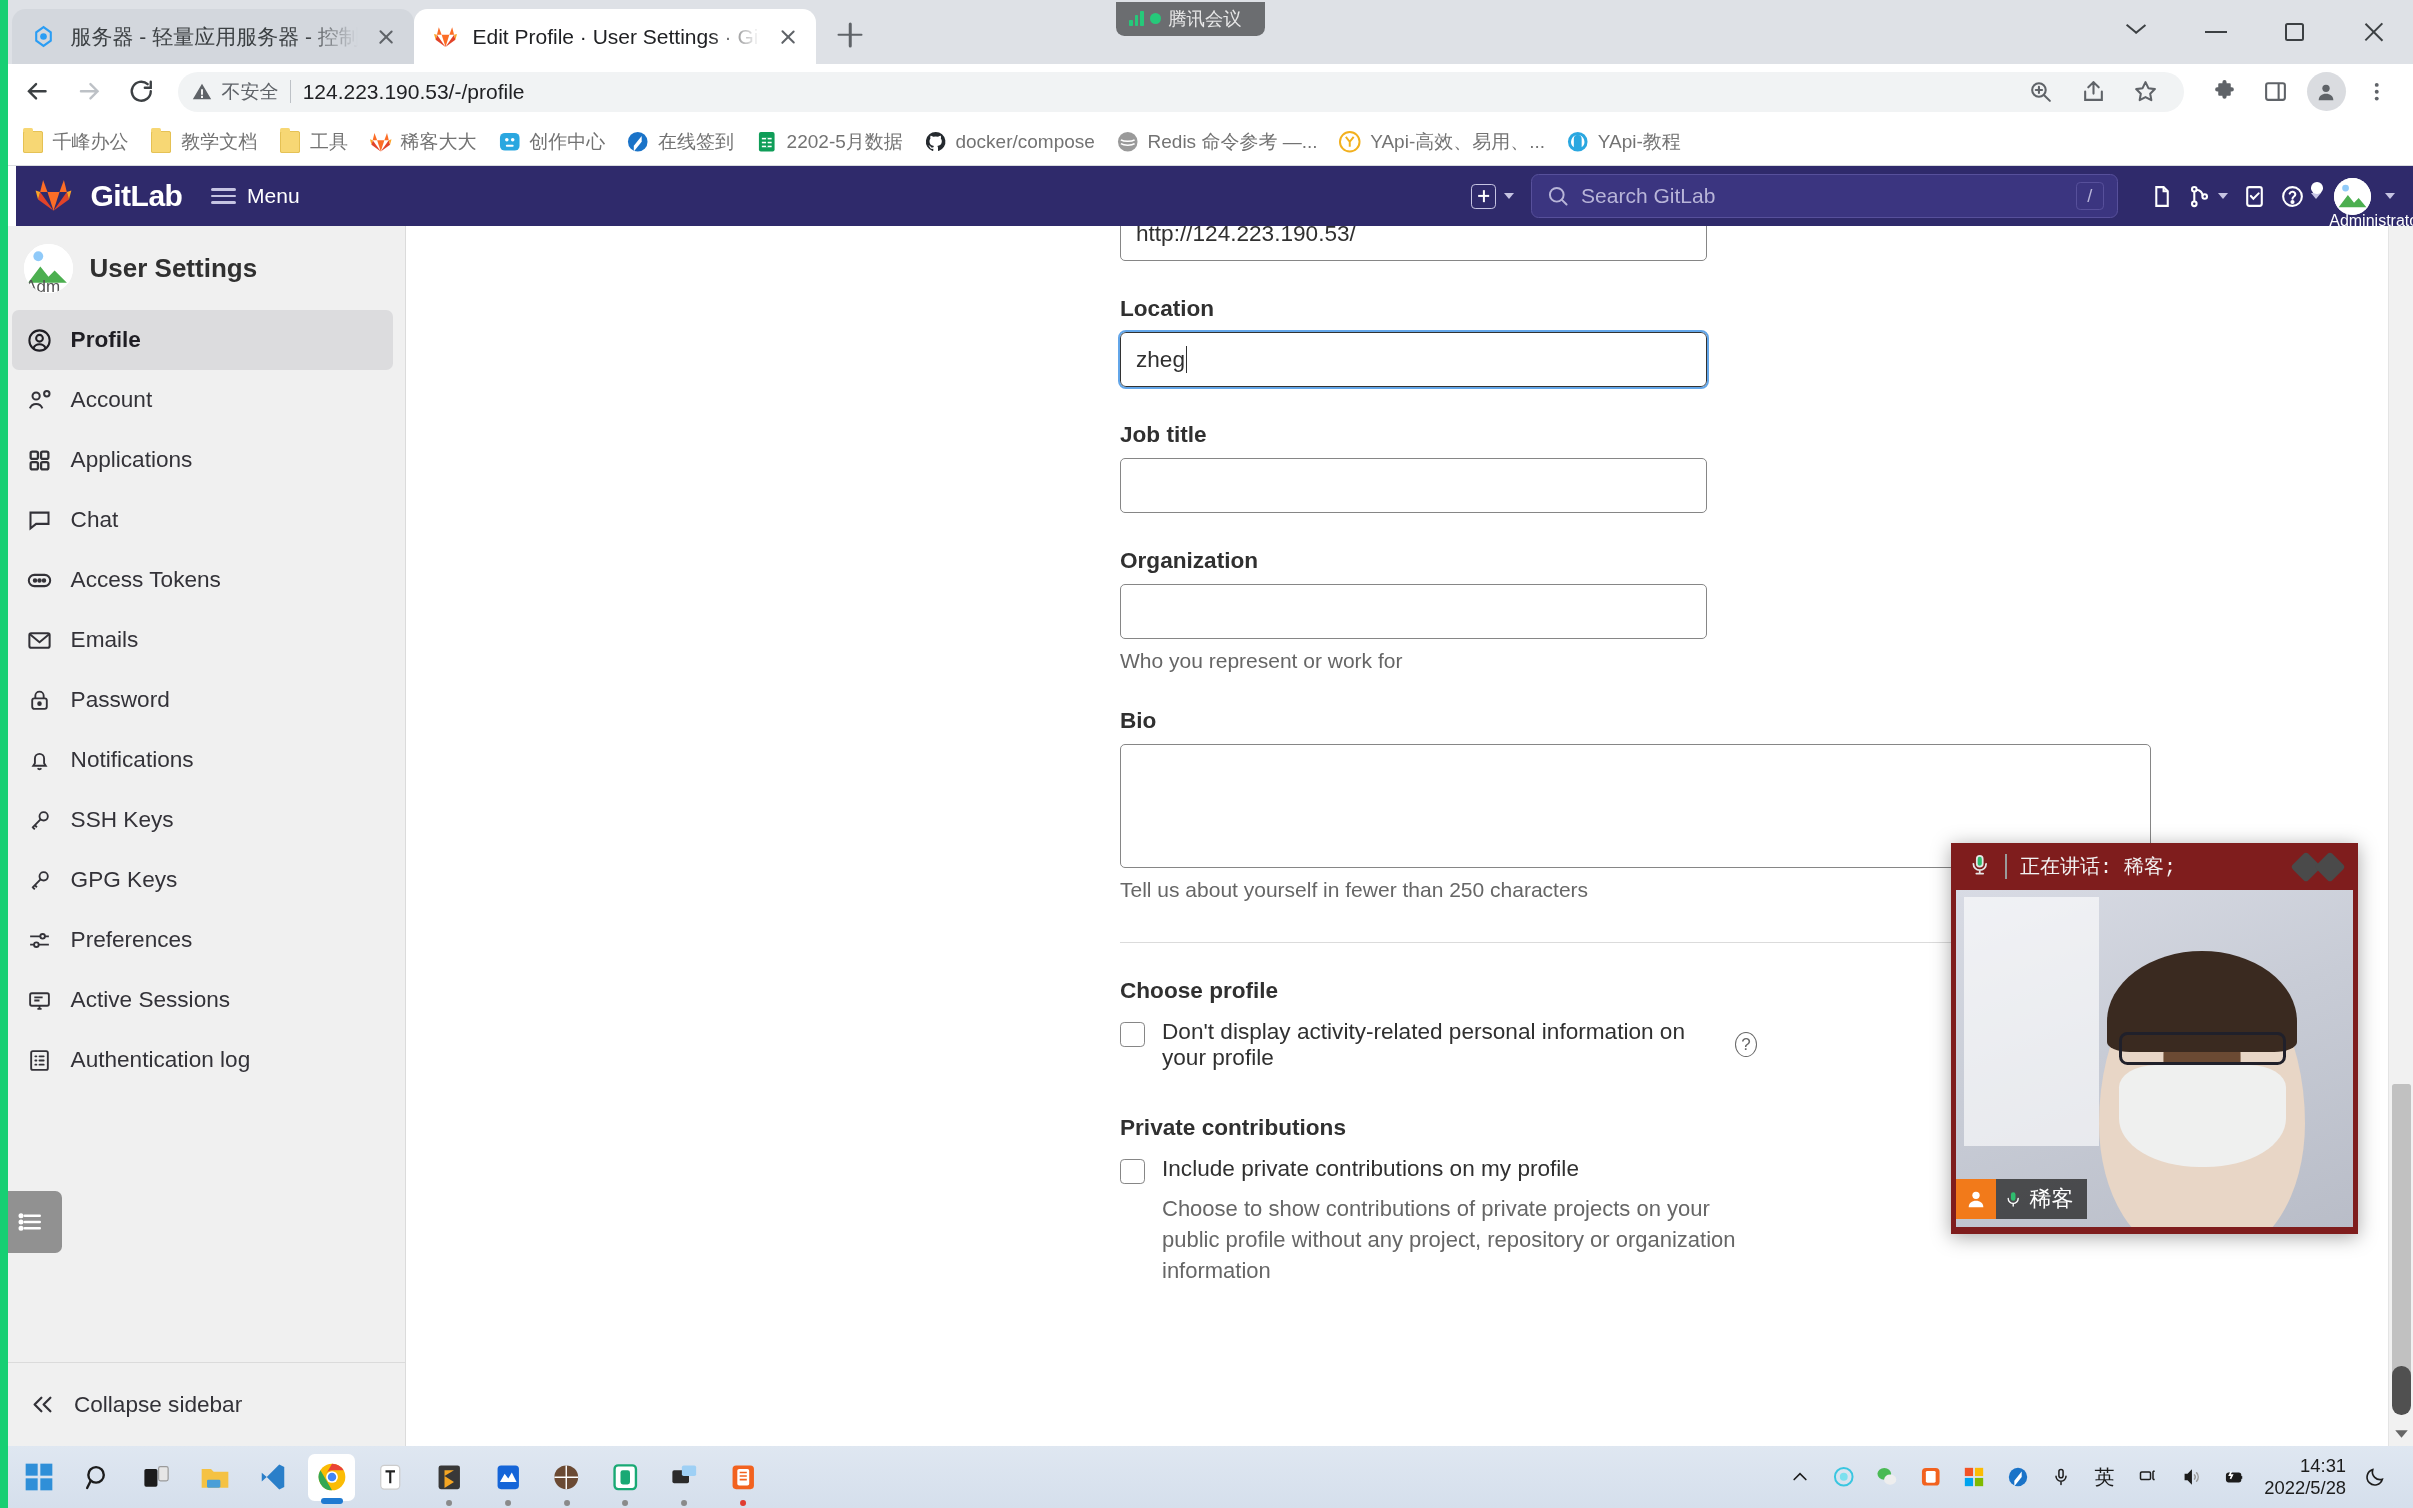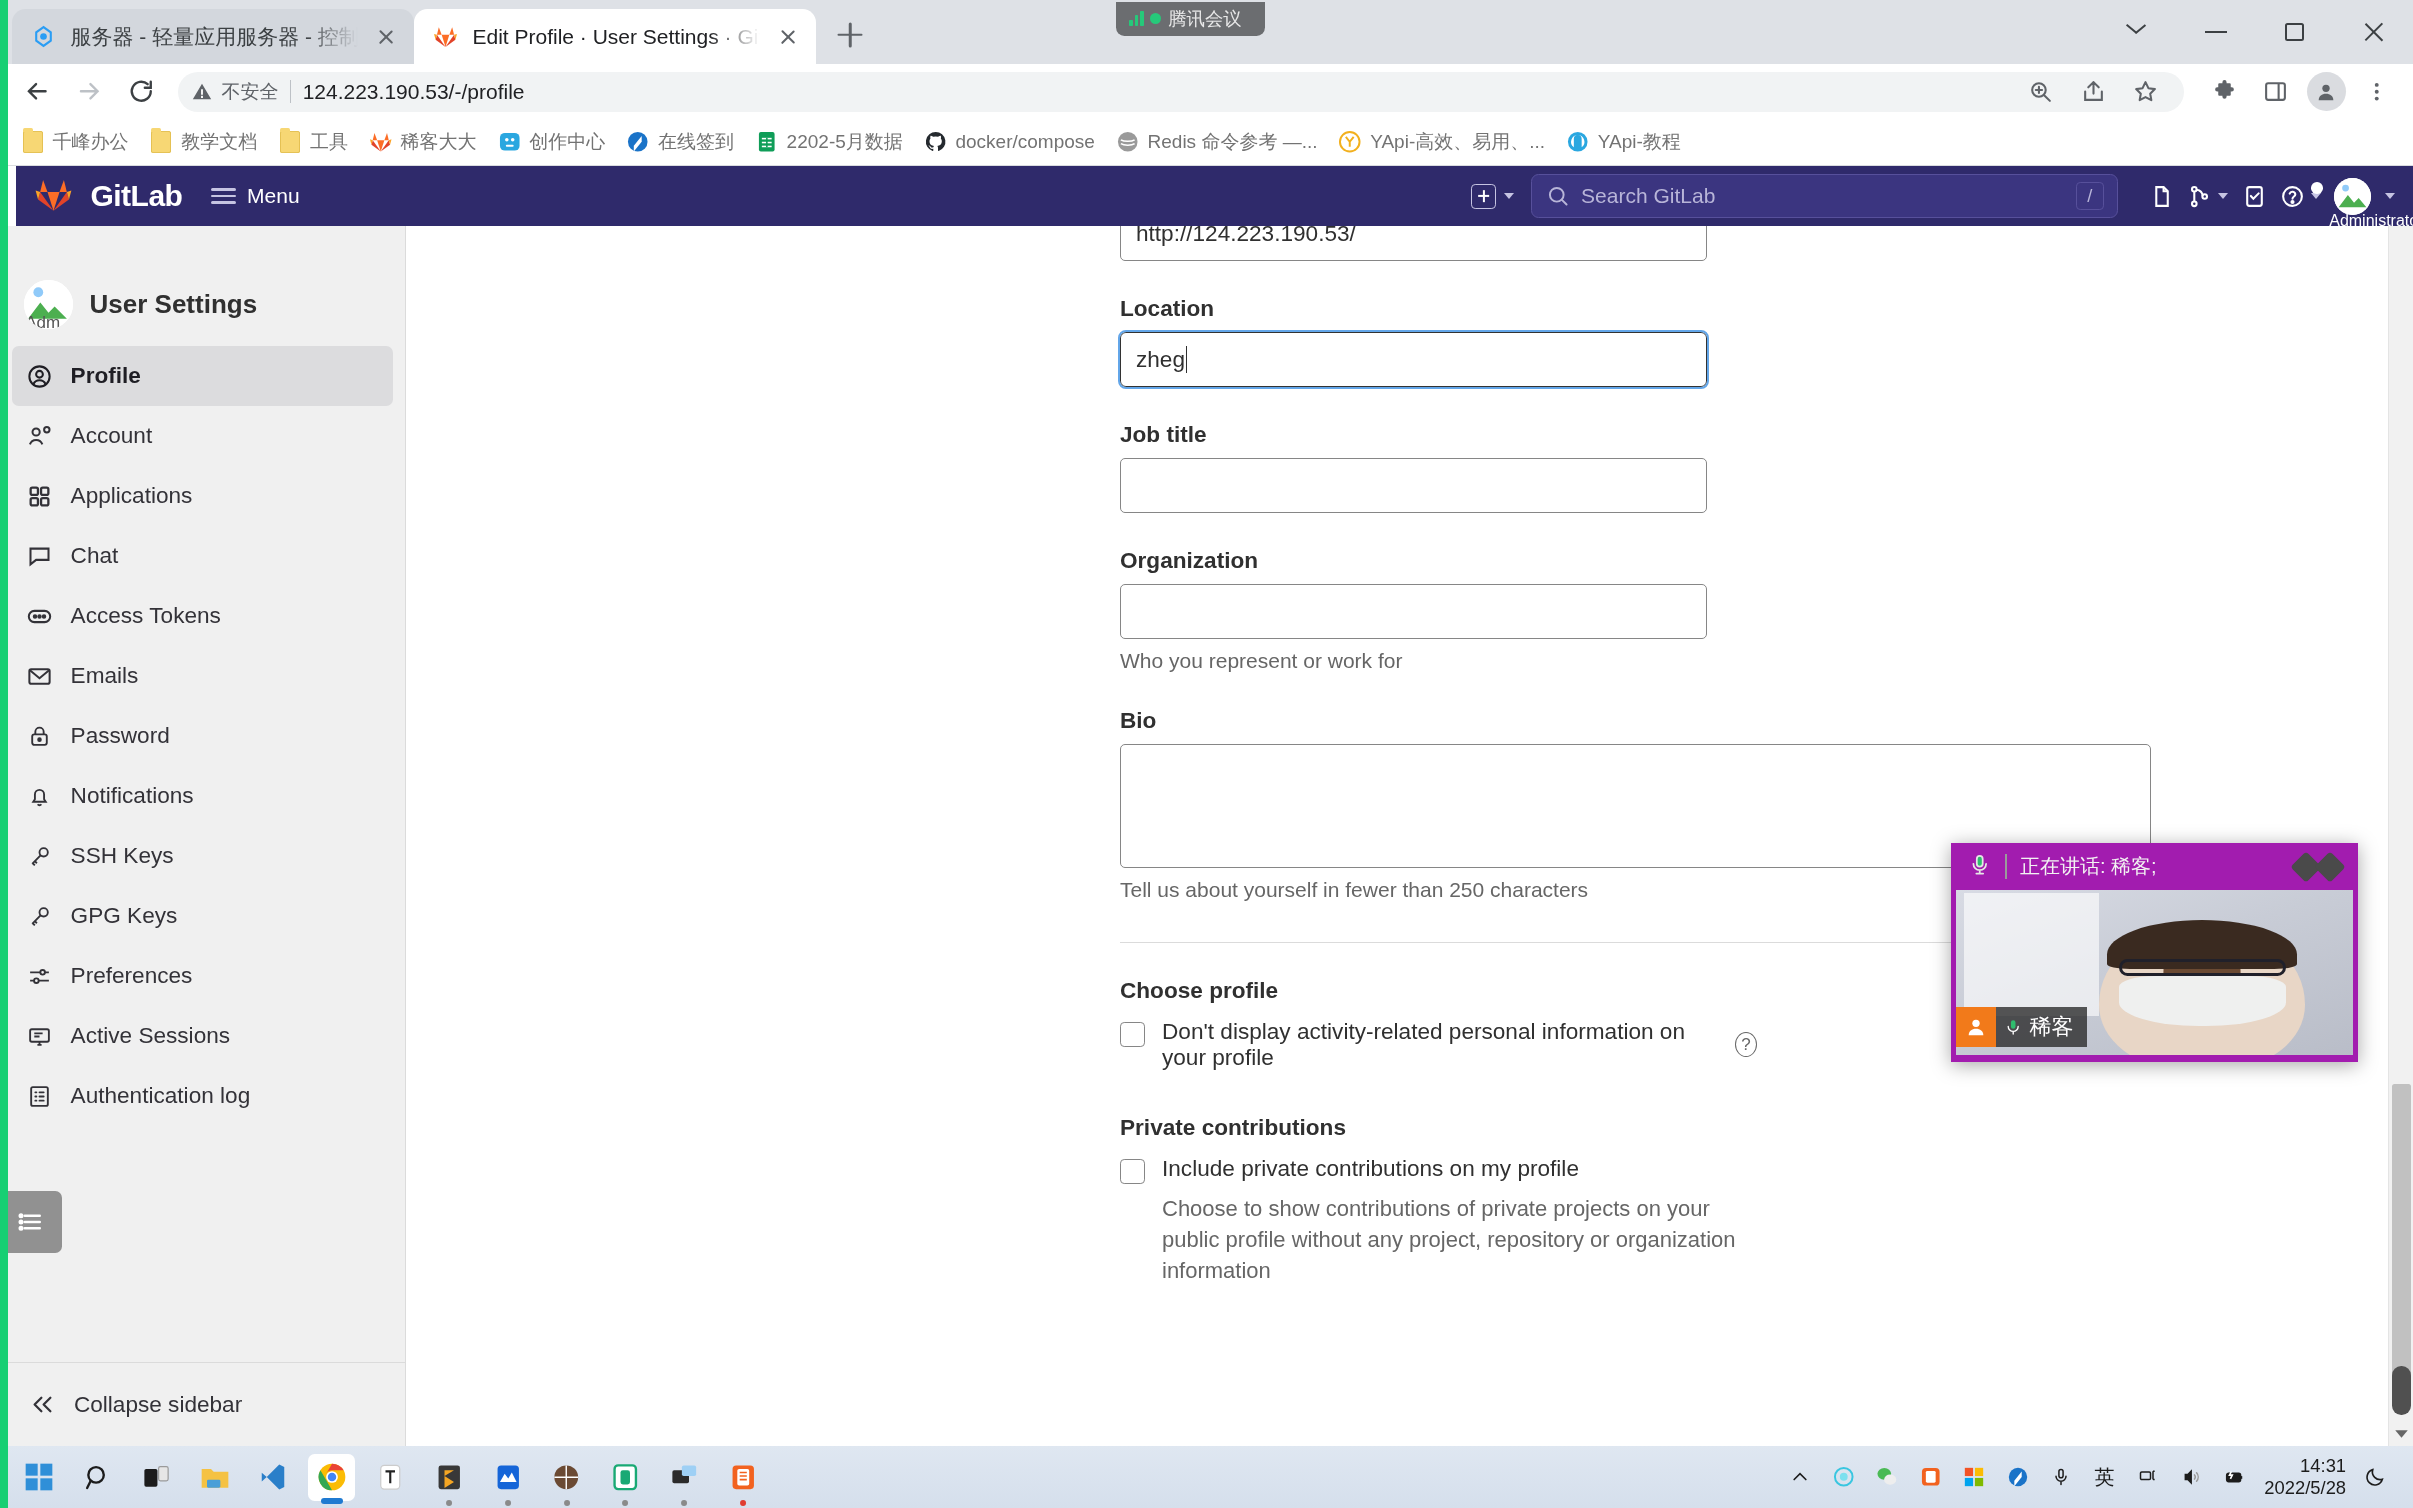--- a/index.html
+++ b/index.html
@@ -136,21 +136,21 @@
   .admin-label { position:absolute; top:34px; left:-5px; color:#fff; font-size:16px; white-space:nowrap; }
   .notif-dot { position:absolute; width:11.7px;height:11.7px;border-radius:50%;background:#fff;
                right:-1.7px; top:-1.7px; }
 
   .gl-body { position:absolute; top:60px; left:0; right:0; bottom:0; display:flex; }
 
   .sidebar {
     width:406px; background:#f0f0f0; border-right:0.8px solid #dbdbdb;
     display:flex; flex-direction:column; position:relative;
   }
-  .sb-head { display:flex; align-items:center; gap:17px; padding:18.4px 23.5px 13.4px 23.5px;margin-top:36px; }
+  .sb-head { display:flex; align-items:center; gap:17px; padding:18.4px 23.5px 13.4px 23.5px; }
   .sb-avatar { width:49px;height:49px;border-radius:50%;background:#fff;overflow:hidden;
                display:flex;align-items:center;justify-content:center;flex:0 0 49px;position:relative; }
   .sb-title { font-size:26px; font-weight:600; color:#303030; }
   .sb-list { padding:3.4px 11.7px; display:flex; flex-direction:column; }
   .sb-item {
     display:flex; align-items:center; gap:17px; height:60px; padding:0 13.4px;
     border-radius:6.7px; font-size:22.6px; color:#333238;
   }
   .sb-item.active { background:#dcdcde; color:#1f1e24; font-weight:600; }
   .sb-ico { width:28.5px;height:28.5px;flex:0 0 28.5px;display:flex;align-items:center;justify-content:center; }
@@ -193,22 +193,22 @@
   .divider { height:0.8px; background:#dbdbdb; margin:40px 0 35px 0; width:1190px; }
 
   
   .vscroll { position:absolute; right:0; top:0; width:25px; bottom:0; background:#f1f1f1; border-left:0.8px solid #e4e4e4; }
   .vs-arrow { height:25px; display:flex; align-items:center; justify-content:center; }
   .vs-thumb { position:absolute; left:3.4px; width:18.4px; background:#c1c1c1; border-radius:2.5px; }
   .vs-grip  { position:absolute; left:3.4px; width:18.4px; height:49px; background:#505050; border-radius:9.2px; }
 
   
   .video {
-    position:absolute; left:1951px; top:843px; width:407px; height:219px;
-    background:#a21caf; box-shadow:0 3.4px 18.4px rgba(0,0,0,.35); z-index:40;
+    position:absolute; left:1951px; top:843px; width:407px; height:391px;
+    background:#7f1d1d; box-shadow:0 3.4px 18.4px rgba(0,0,0,.35); z-index:40;font-family:Liberation Mono, monospace;
   }
   .video-bar { height:47px; display:flex; align-items:center; gap:13.4px; padding:0 17px; position:relative; }
   .vb-sep { width:1.7px; height:25px; background:#9a9a9a; }
   .vb-title { color:#f2f2f2; font-size:20px; }
   .vb-logo { margin-left:auto; display:flex; gap:2.5px; }
   .vb-logo i { width:22px;height:22px;background:#4a4a4a;transform:rotate(45deg);border-radius:3.4px;display:block; }
   .video-frame {
     position:absolute; left:5px; top:47px; right:5px; bottom:6.7px;
     background:linear-gradient(160deg,#d8dbe4 0%,#c8ccd6 45%,#b9bdc8 100%);
     overflow:hidden;

